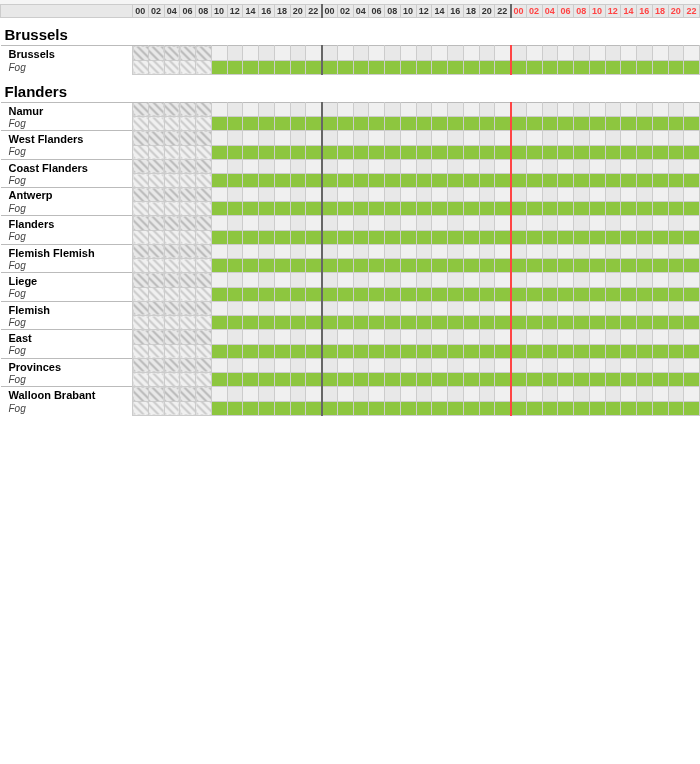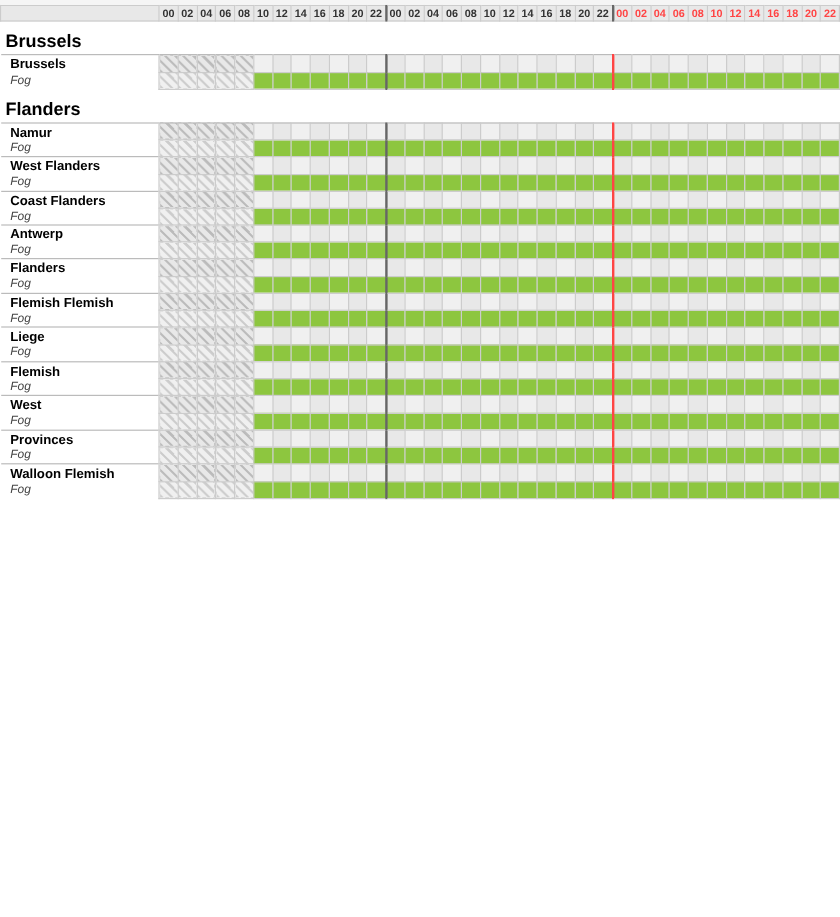--- a/index.html
+++ b/index.html
@@ -908,21 +908,21 @@
           <td class="time-cell" style="background: #8dc63f;"></td>
           <td class="time-cell" style="background: #8dc63f;"></td>
           <td class="time-cell" style="background: #8dc63f;"></td>
           <td class="time-cell" style="background: #8dc63f;"></td>
           <td class="time-cell" style="background: #8dc63f;"></td>
           <td class="time-cell" style="background: #8dc63f;"></td>
           <td class="time-cell" style="background: #8dc63f;"></td>
           <td class="time-cell" style="background: #8dc63f;"></td>
     </tr>
         <tr class="province-name-row">
-      <td class="province-label-cell" style="font-size:11px;font-weight:bold;padding:2px 0 0 8px;background:#fff;border-top:1px solid #bbb;">West</td>
+      <td class="province-label-cell" style="font-size:11px;font-weight:bold;padding:2px 0 0 8px;background:#fff;border-top:1px solid #bbb;">East</td>
       <td class="time-cell" style="background: repeating-linear-gradient(45deg, #bbb, #bbb 2px, #e8e8e8 2px, #e8e8e8 6px);"></td>
           <td class="time-cell" style="background: repeating-linear-gradient(45deg, #bbb, #bbb 2px, #e8e8e8 2px, #e8e8e8 6px);"></td>
           <td class="time-cell" style="background: repeating-linear-gradient(45deg, #bbb, #bbb 2px, #e8e8e8 2px, #e8e8e8 6px);"></td>
           <td class="time-cell" style="background: repeating-linear-gradient(45deg, #bbb, #bbb 2px, #e8e8e8 2px, #e8e8e8 6px);"></td>
           <td class="time-cell" style="background: repeating-linear-gradient(45deg, #bbb, #bbb 2px, #e8e8e8 2px, #e8e8e8 6px);"></td>
           <td class="time-cell" style="background: #f0f0f0;"></td>
           <td class="time-cell" style="background: #e8e8e8;"></td>
           <td class="time-cell" style="background: #f0f0f0;"></td>
           <td class="time-cell" style="background: #e8e8e8;"></td>
           <td class="time-cell" style="background: #f0f0f0;"></td>
@@ -1064,21 +1064,21 @@
           <td class="time-cell" style="background: #8dc63f;"></td>
           <td class="time-cell" style="background: #8dc63f;"></td>
           <td class="time-cell" style="background: #8dc63f;"></td>
           <td class="time-cell" style="background: #8dc63f;"></td>
           <td class="time-cell" style="background: #8dc63f;"></td>
           <td class="time-cell" style="background: #8dc63f;"></td>
           <td class="time-cell" style="background: #8dc63f;"></td>
           <td class="time-cell" style="background: #8dc63f;"></td>
     </tr>
         <tr class="province-name-row">
-      <td class="province-label-cell" style="font-size:11px;font-weight:bold;padding:2px 0 0 8px;background:#fff;border-top:1px solid #bbb;">Walloon Flemish</td>
+      <td class="province-label-cell" style="font-size:11px;font-weight:bold;padding:2px 0 0 8px;background:#fff;border-top:1px solid #bbb;">Walloon Brabant</td>
       <td class="time-cell" style="background: repeating-linear-gradient(45deg, #bbb, #bbb 2px, #e8e8e8 2px, #e8e8e8 6px);"></td>
           <td class="time-cell" style="background: repeating-linear-gradient(45deg, #bbb, #bbb 2px, #e8e8e8 2px, #e8e8e8 6px);"></td>
           <td class="time-cell" style="background: repeating-linear-gradient(45deg, #bbb, #bbb 2px, #e8e8e8 2px, #e8e8e8 6px);"></td>
           <td class="time-cell" style="background: repeating-linear-gradient(45deg, #bbb, #bbb 2px, #e8e8e8 2px, #e8e8e8 6px);"></td>
           <td class="time-cell" style="background: repeating-linear-gradient(45deg, #bbb, #bbb 2px, #e8e8e8 2px, #e8e8e8 6px);"></td>
           <td class="time-cell" style="background: #f0f0f0;"></td>
           <td class="time-cell" style="background: #e8e8e8;"></td>
           <td class="time-cell" style="background: #f0f0f0;"></td>
           <td class="time-cell" style="background: #e8e8e8;"></td>
           <td class="time-cell" style="background: #f0f0f0;"></td>

